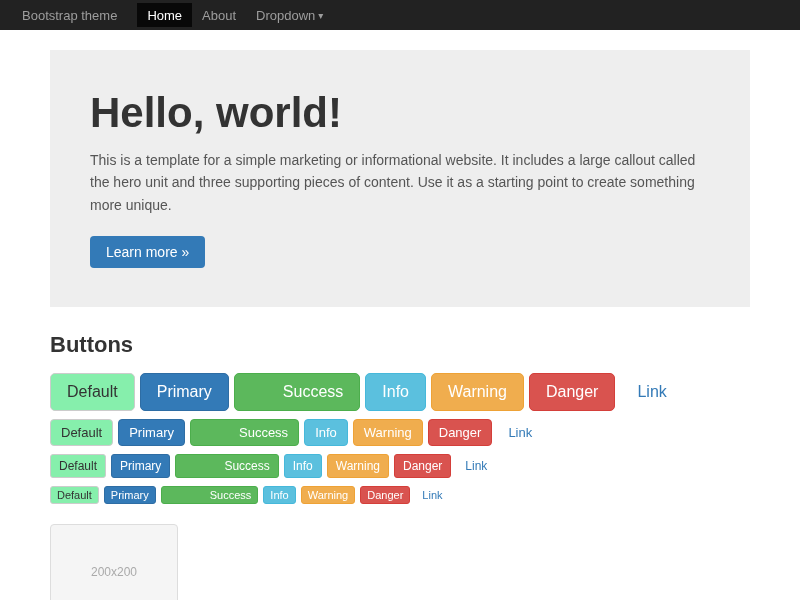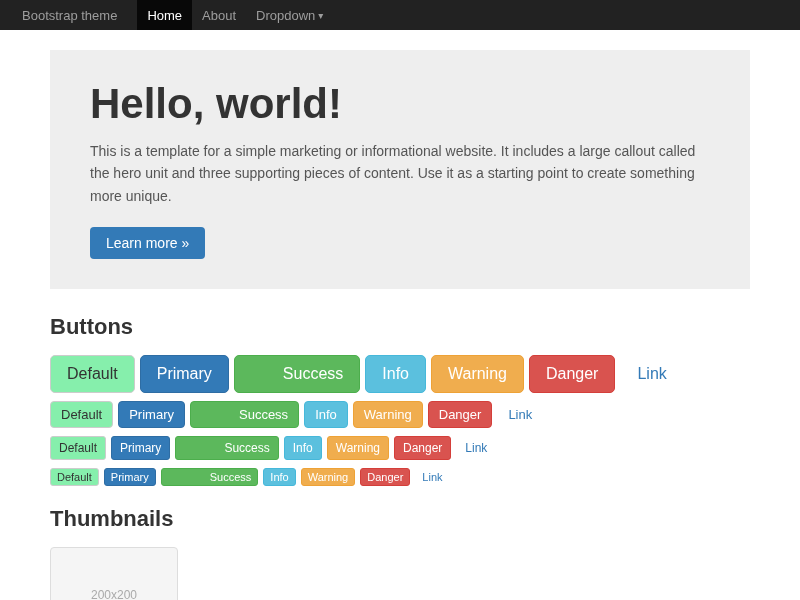--- a/index.html
+++ b/index.html
@@ -23,21 +23,21 @@
       display: flex;
       align-items: center;
       list-style: none;
       gap: 0;
     }
     .navbar-nav li a {
       color: #9d9d9d;
       text-decoration: none;
       font-size: 13px;
       padding: 0 10px;
-      height: 30px;
+      height: 24px;
       display: flex;
       align-items: center;
     }
     .navbar-nav li.active a {
       background-color: #080808;
       color: #fff;
     }
     .dropdown-arrow {
       font-size: 10px;
       margin-left: 3px;
@@ -47,21 +47,21 @@
     .container {
       max-width: 730px;
       margin: 0 auto;
       padding: 20px 15px;
     }
 
     
     .jumbotron {
       background-color: #eee;
       border-radius: 0;
-      padding: 30px 40px;
+      padding: 39px 40px;
       margin-bottom: 25px;
     }
     .jumbotron h1 {
       font-size: 42px;
       font-weight: bold;
       margin-bottom: 12px;
       color: #333;
     }
     .jumbotron p {
       font-size: 14px;
@@ -210,19 +210,18 @@
       <button class="btn btn-primary btn-xs">Primary</button>
       <button class="btn btn-success btn-xs">Success</button>
       <button class="btn btn-info btn-xs">Info</button>
       <button class="btn btn-warning btn-xs">Warning</button>
       <button class="btn btn-danger btn-xs">Danger</button>
       <button class="btn btn-link btn-xs">Link</button>
     </div>
   </div>
 
   <div class="thumbnails-section">
-    <h2 class="section-title">Thumbnails</h2>
     <div class="thumbnail">
       <span>200x200</span>
     </div>
   </div>
 
 </div>
 
 </body></html>

